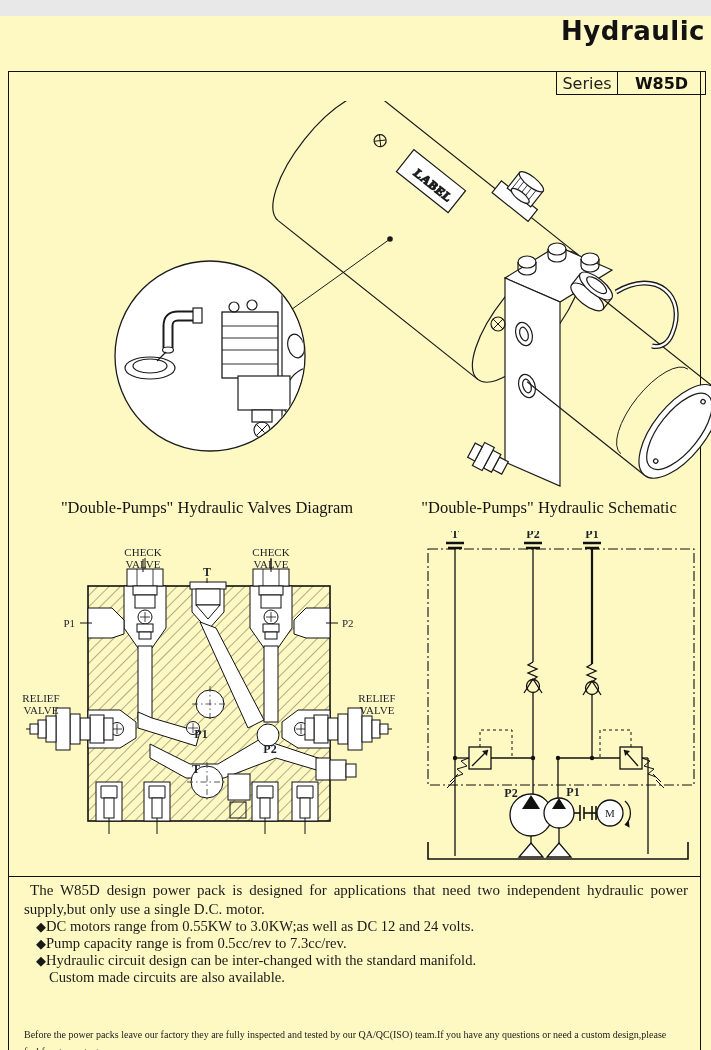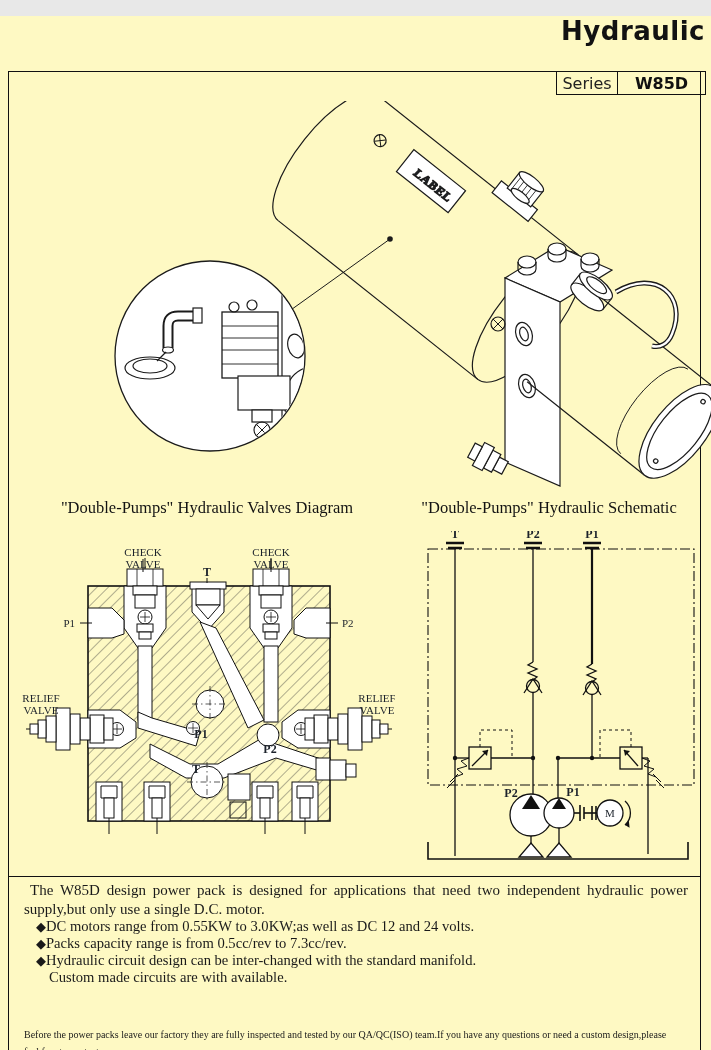--- a/index.html
+++ b/index.html
@@ -413,21 +413,21 @@
     <text class="lblb" x="592" y="522" text-anchor="middle">P1</text>
     <text class="lblb" x="511" y="781" text-anchor="middle">P2</text>
     <text class="lblb" x="573" y="780" text-anchor="middle">P1</text>
     <text x="610" y="801" text-anchor="middle" font-size="11">M</text>
   </svg>
 
   <div class="abs rule" style="top:860px;width:693px;"></div>
   <div class="abs intro">The W85D design power pack is designed for applications that need two independent hydraulic power supply,but only use a single D.C. motor.</div>
   <div class="abs bullets">
     <div class="bullet-row"><span class="bullet-marker">◆</span><span>DC motors range from 0.55KW to 3.0KW;as well as DC 12 and 24 volts.</span></div>
-    <div class="bullet-row"><span class="bullet-marker">◆</span><span>Packs capacity range is from 0.5cc/rev to 7.3cc/rev.</span></div>
+    <div class="bullet-row"><span class="bullet-marker">◆</span><span>Pump capacity range is from 0.5cc/rev to 7.3cc/rev.</span></div>
     <div class="bullet-row"><span class="bullet-marker">◆</span><span>Hydraulic circuit design can be inter-changed with the standard manifold.</span></div>
-    <div class="bullet-row bullet-extra">Custom made circuits are with available.</div>
+    <div class="bullet-row bullet-extra">Custom made circuits are also available.</div>
   </div>
   <div class="abs closing">Before the power packs leave our factory they are fully inspected and tested by our QA/QC(ISO) team.If you have any questions or need a custom design,please feel free to contact us.</div>
 
   <div class="abs footer" style="left:10px;">Rev:141105</div>
   <div class="abs footer" style="right:10px;">P-100-101</div>
 </div>
 
 </body></html>

